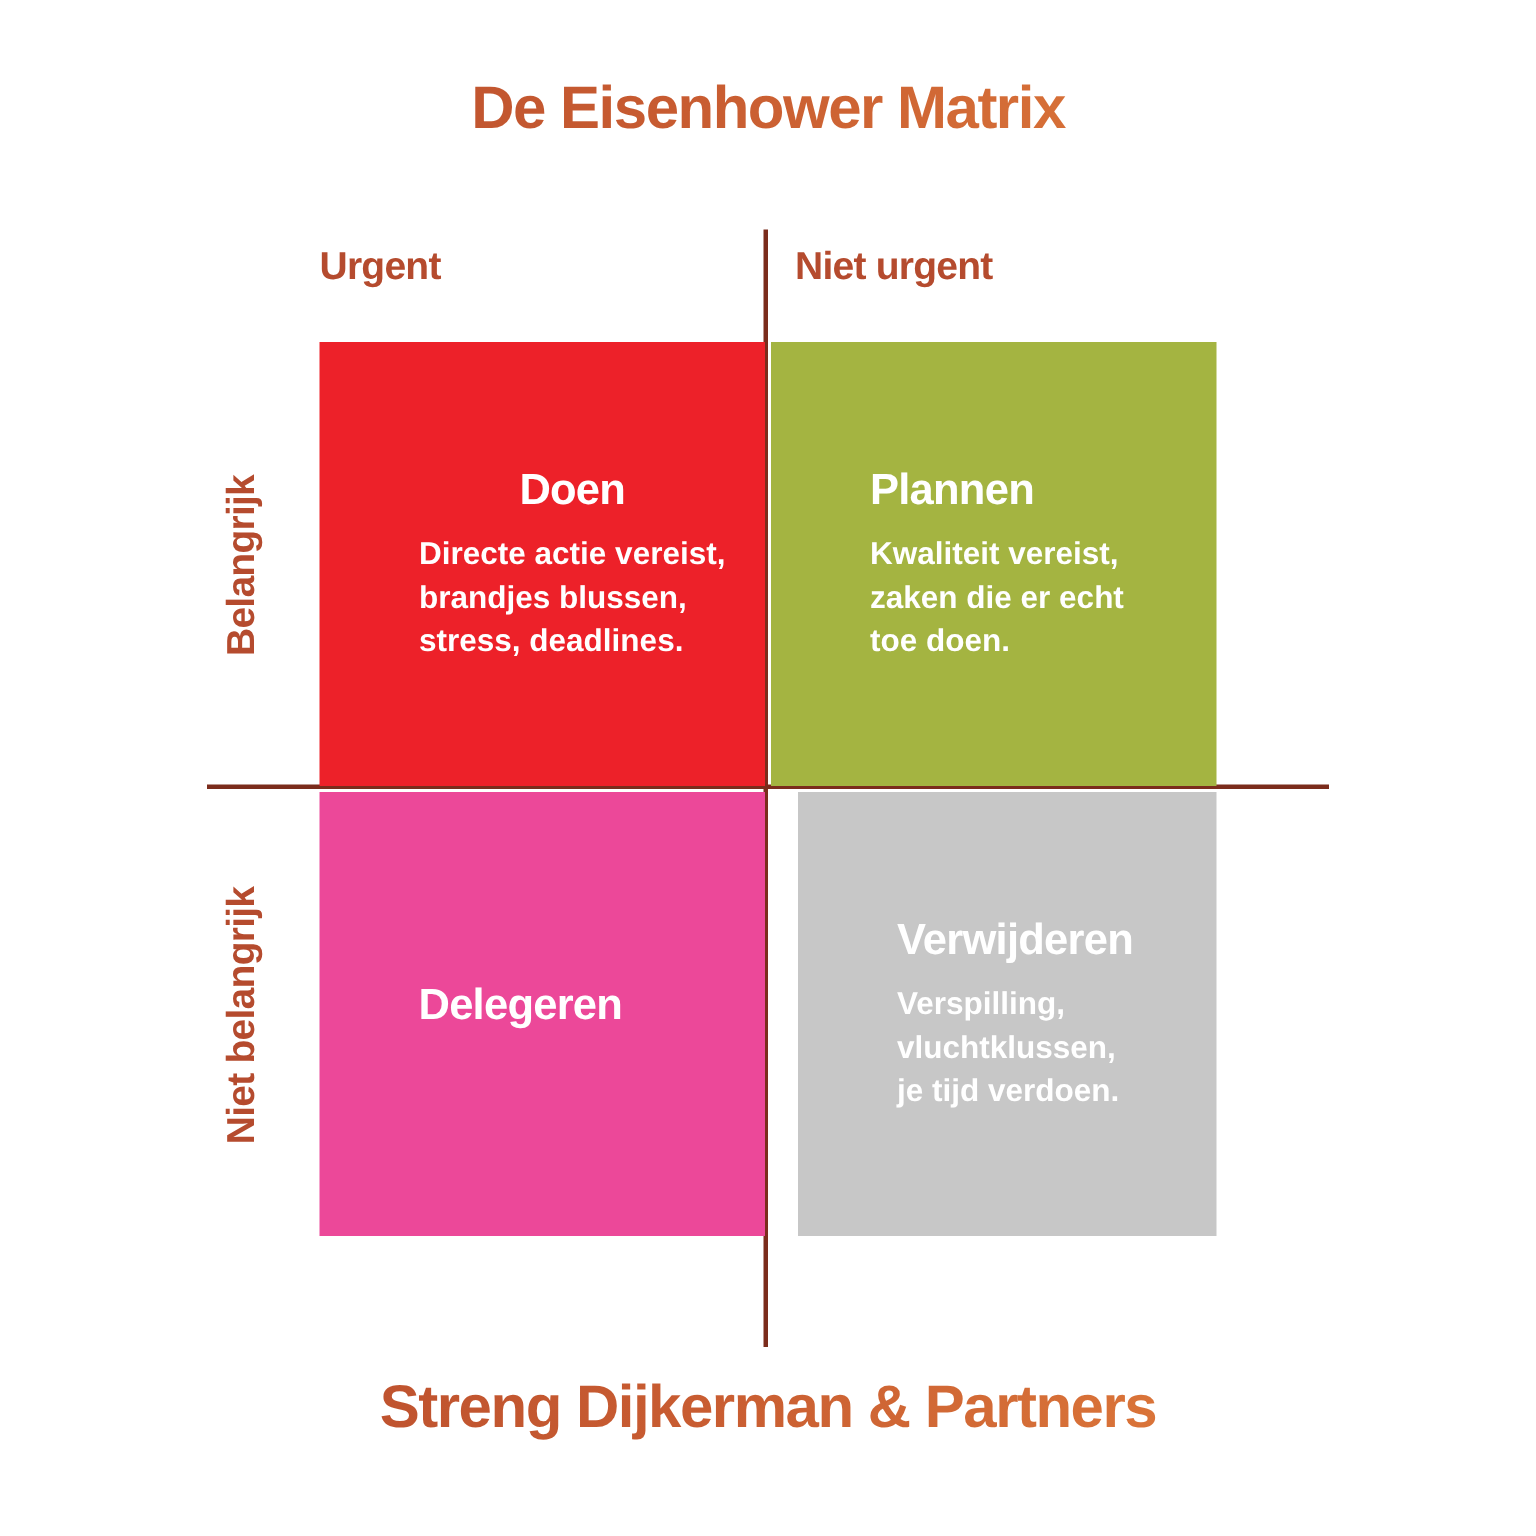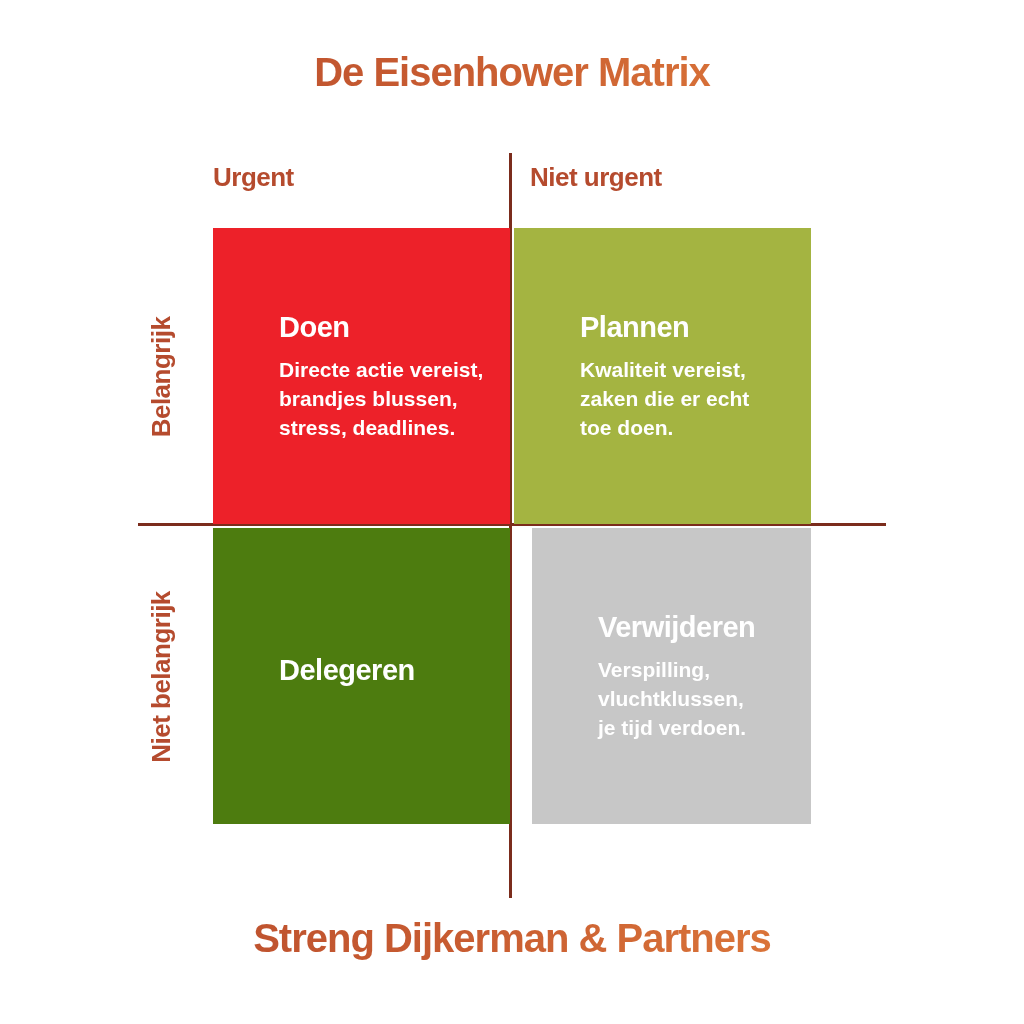--- a/index.html
+++ b/index.html
@@ -124,35 +124,35 @@
   <div class="row-label top">Belangrijk</div>
 
   <div class="row-label bottom">Niet belangrijk</div>
 
   <div class="axis-line vertical"></div>
 
   <div class="axis-line horizontal"></div>
 
   <div class="grid">
 
-    <div class="quadrant" style="background: rgb(237, 33, 41);">
+    <div class="quadrant" style="background: rgb(237, 33, 41); align-items: center;">
       <div class="q-title">Doen</div>
       <div class="q-body">Directe actie vereist,
 brandjes blussen,
 stress, deadlines.</div>
     </div>
 
     <div class="quadrant" style="background: rgb(164, 180, 65);">
       <div class="q-title">Plannen</div>
       <div class="q-body">Kwaliteit vereist,
 zaken die er echt
 toe doen.</div>
     </div>
 
-    <div class="quadrant" style="background: #4d7c0f;">
+    <div class="quadrant" style="background: #ec4899;">
       <div class="q-title">Delegeren</div>
     </div>
 
     <div class="quadrant" style="background: rgb(199, 199, 199); margin-left: 18px;">
       <div class="q-title">Verwijderen</div>
       <div class="q-body">Verspilling,
 vluchtklussen,
 je tijd verdoen.</div>
     </div>
 

